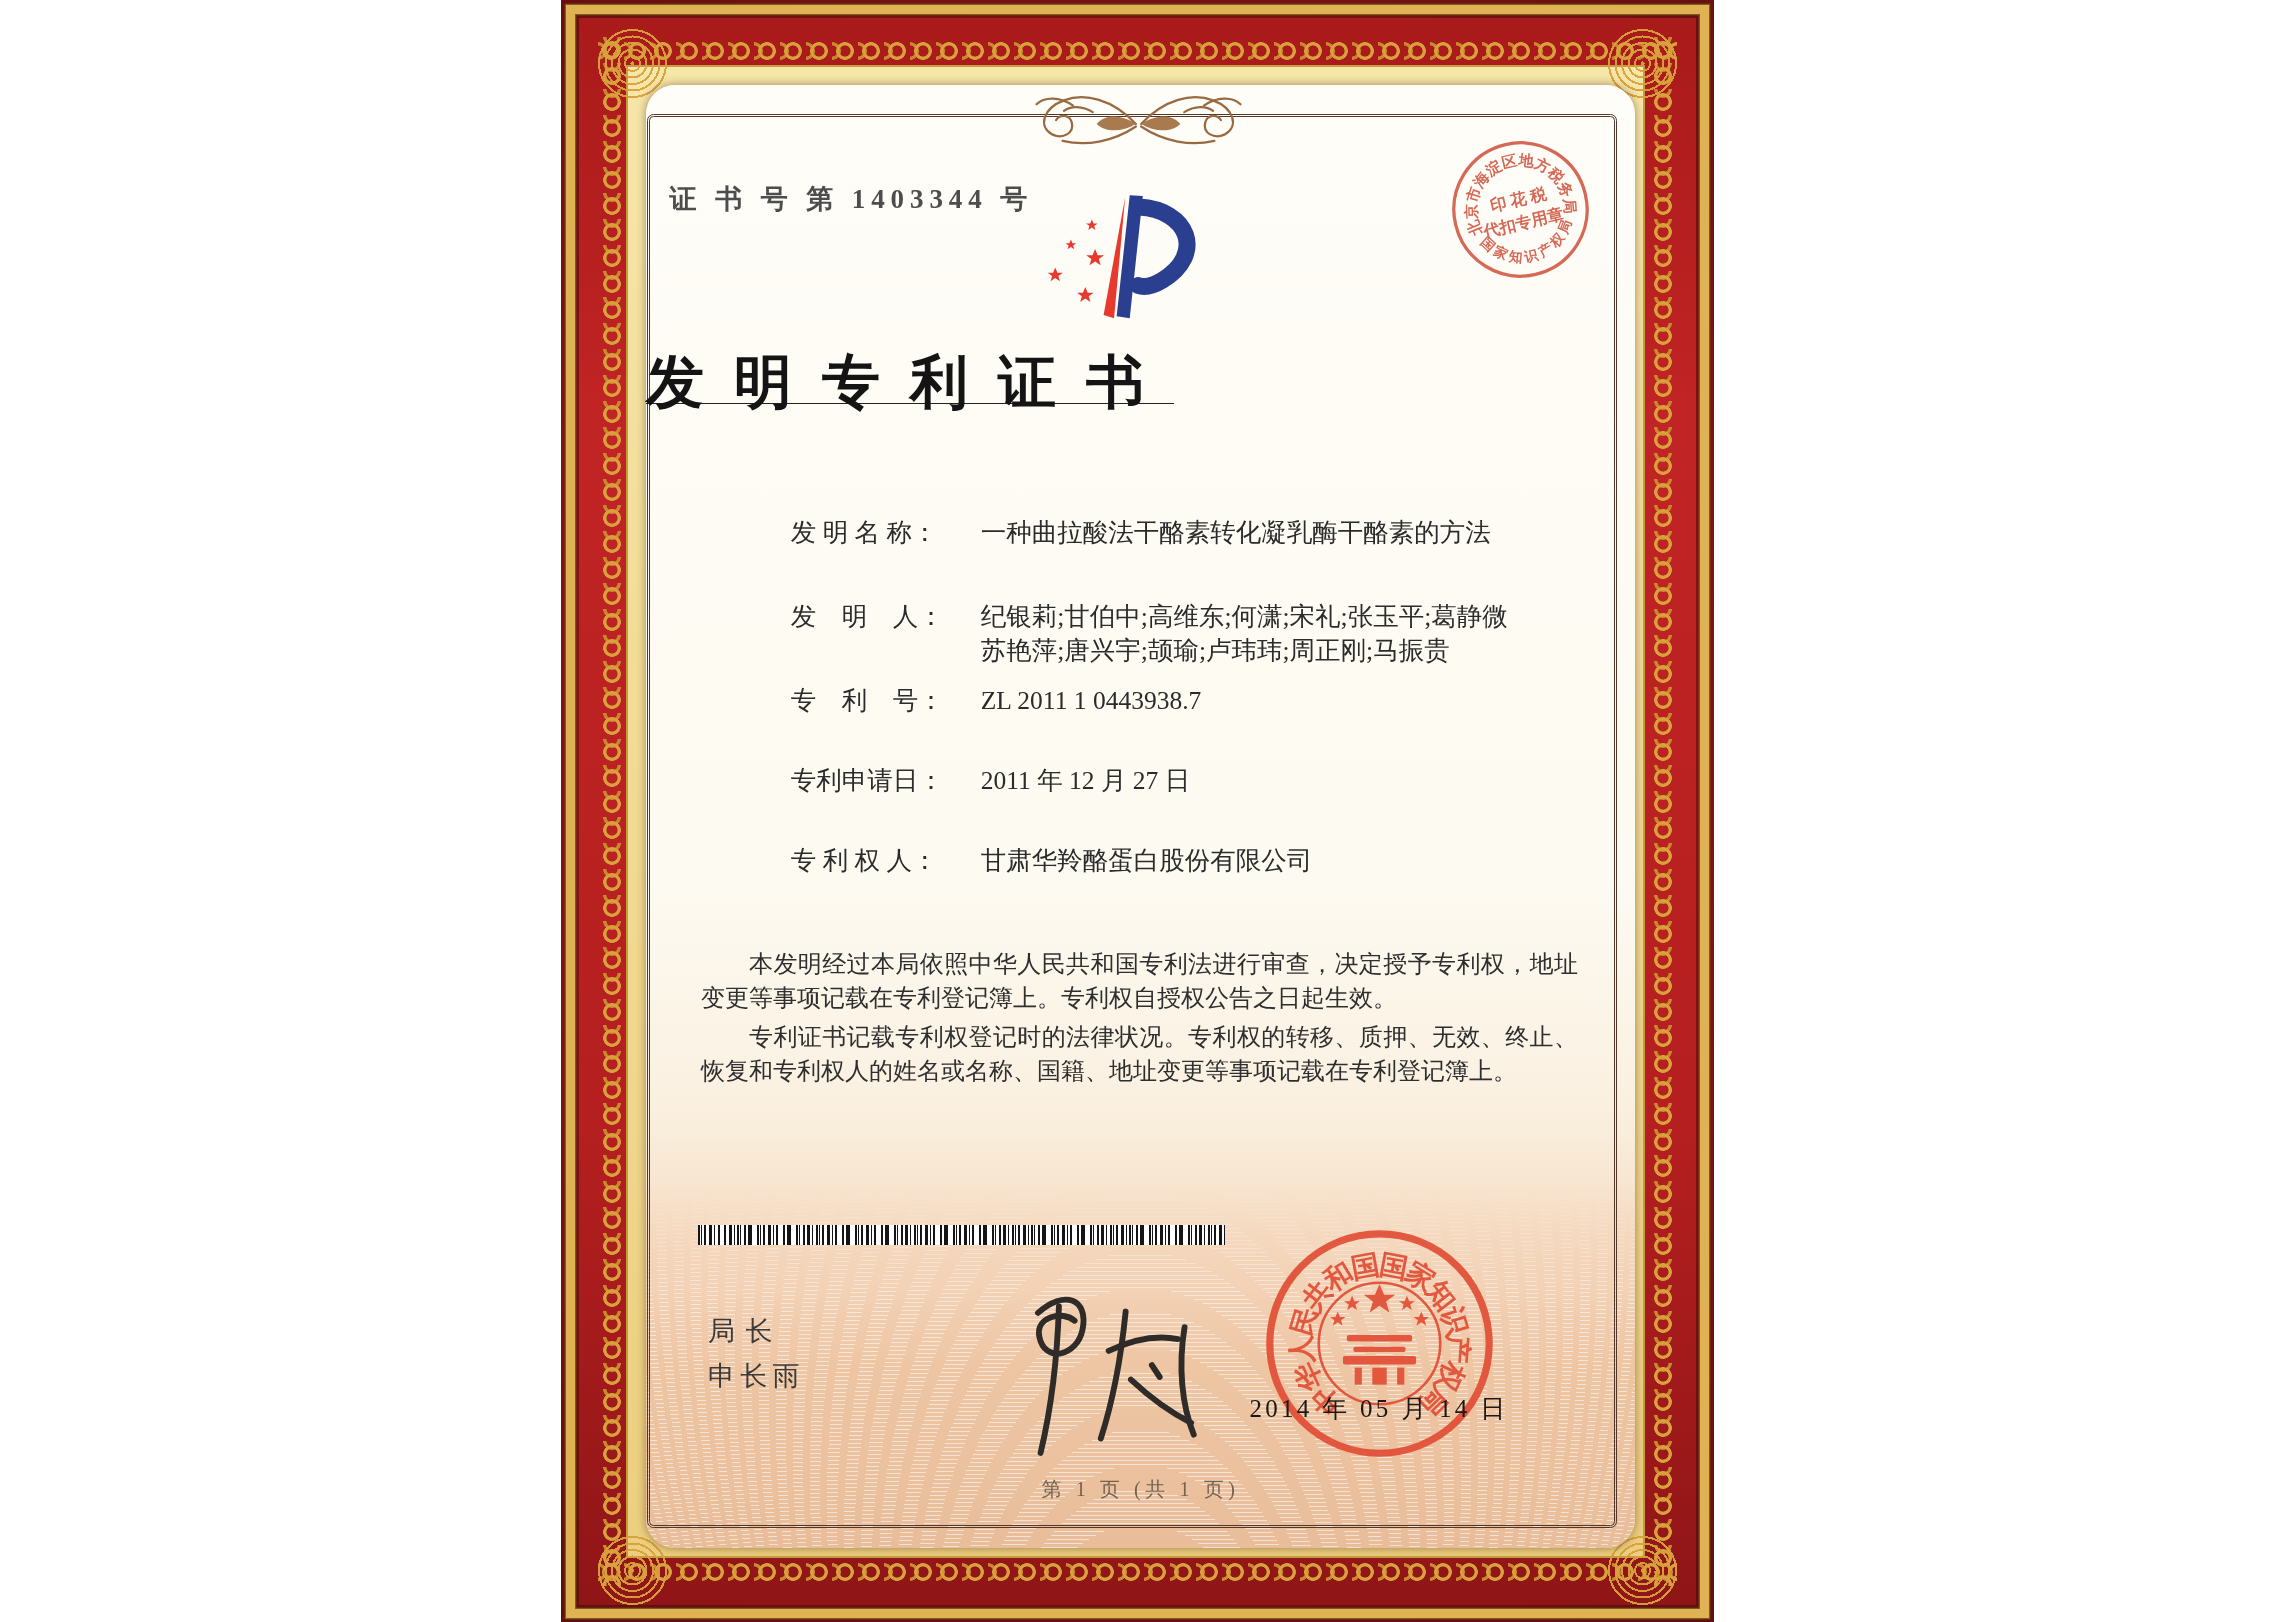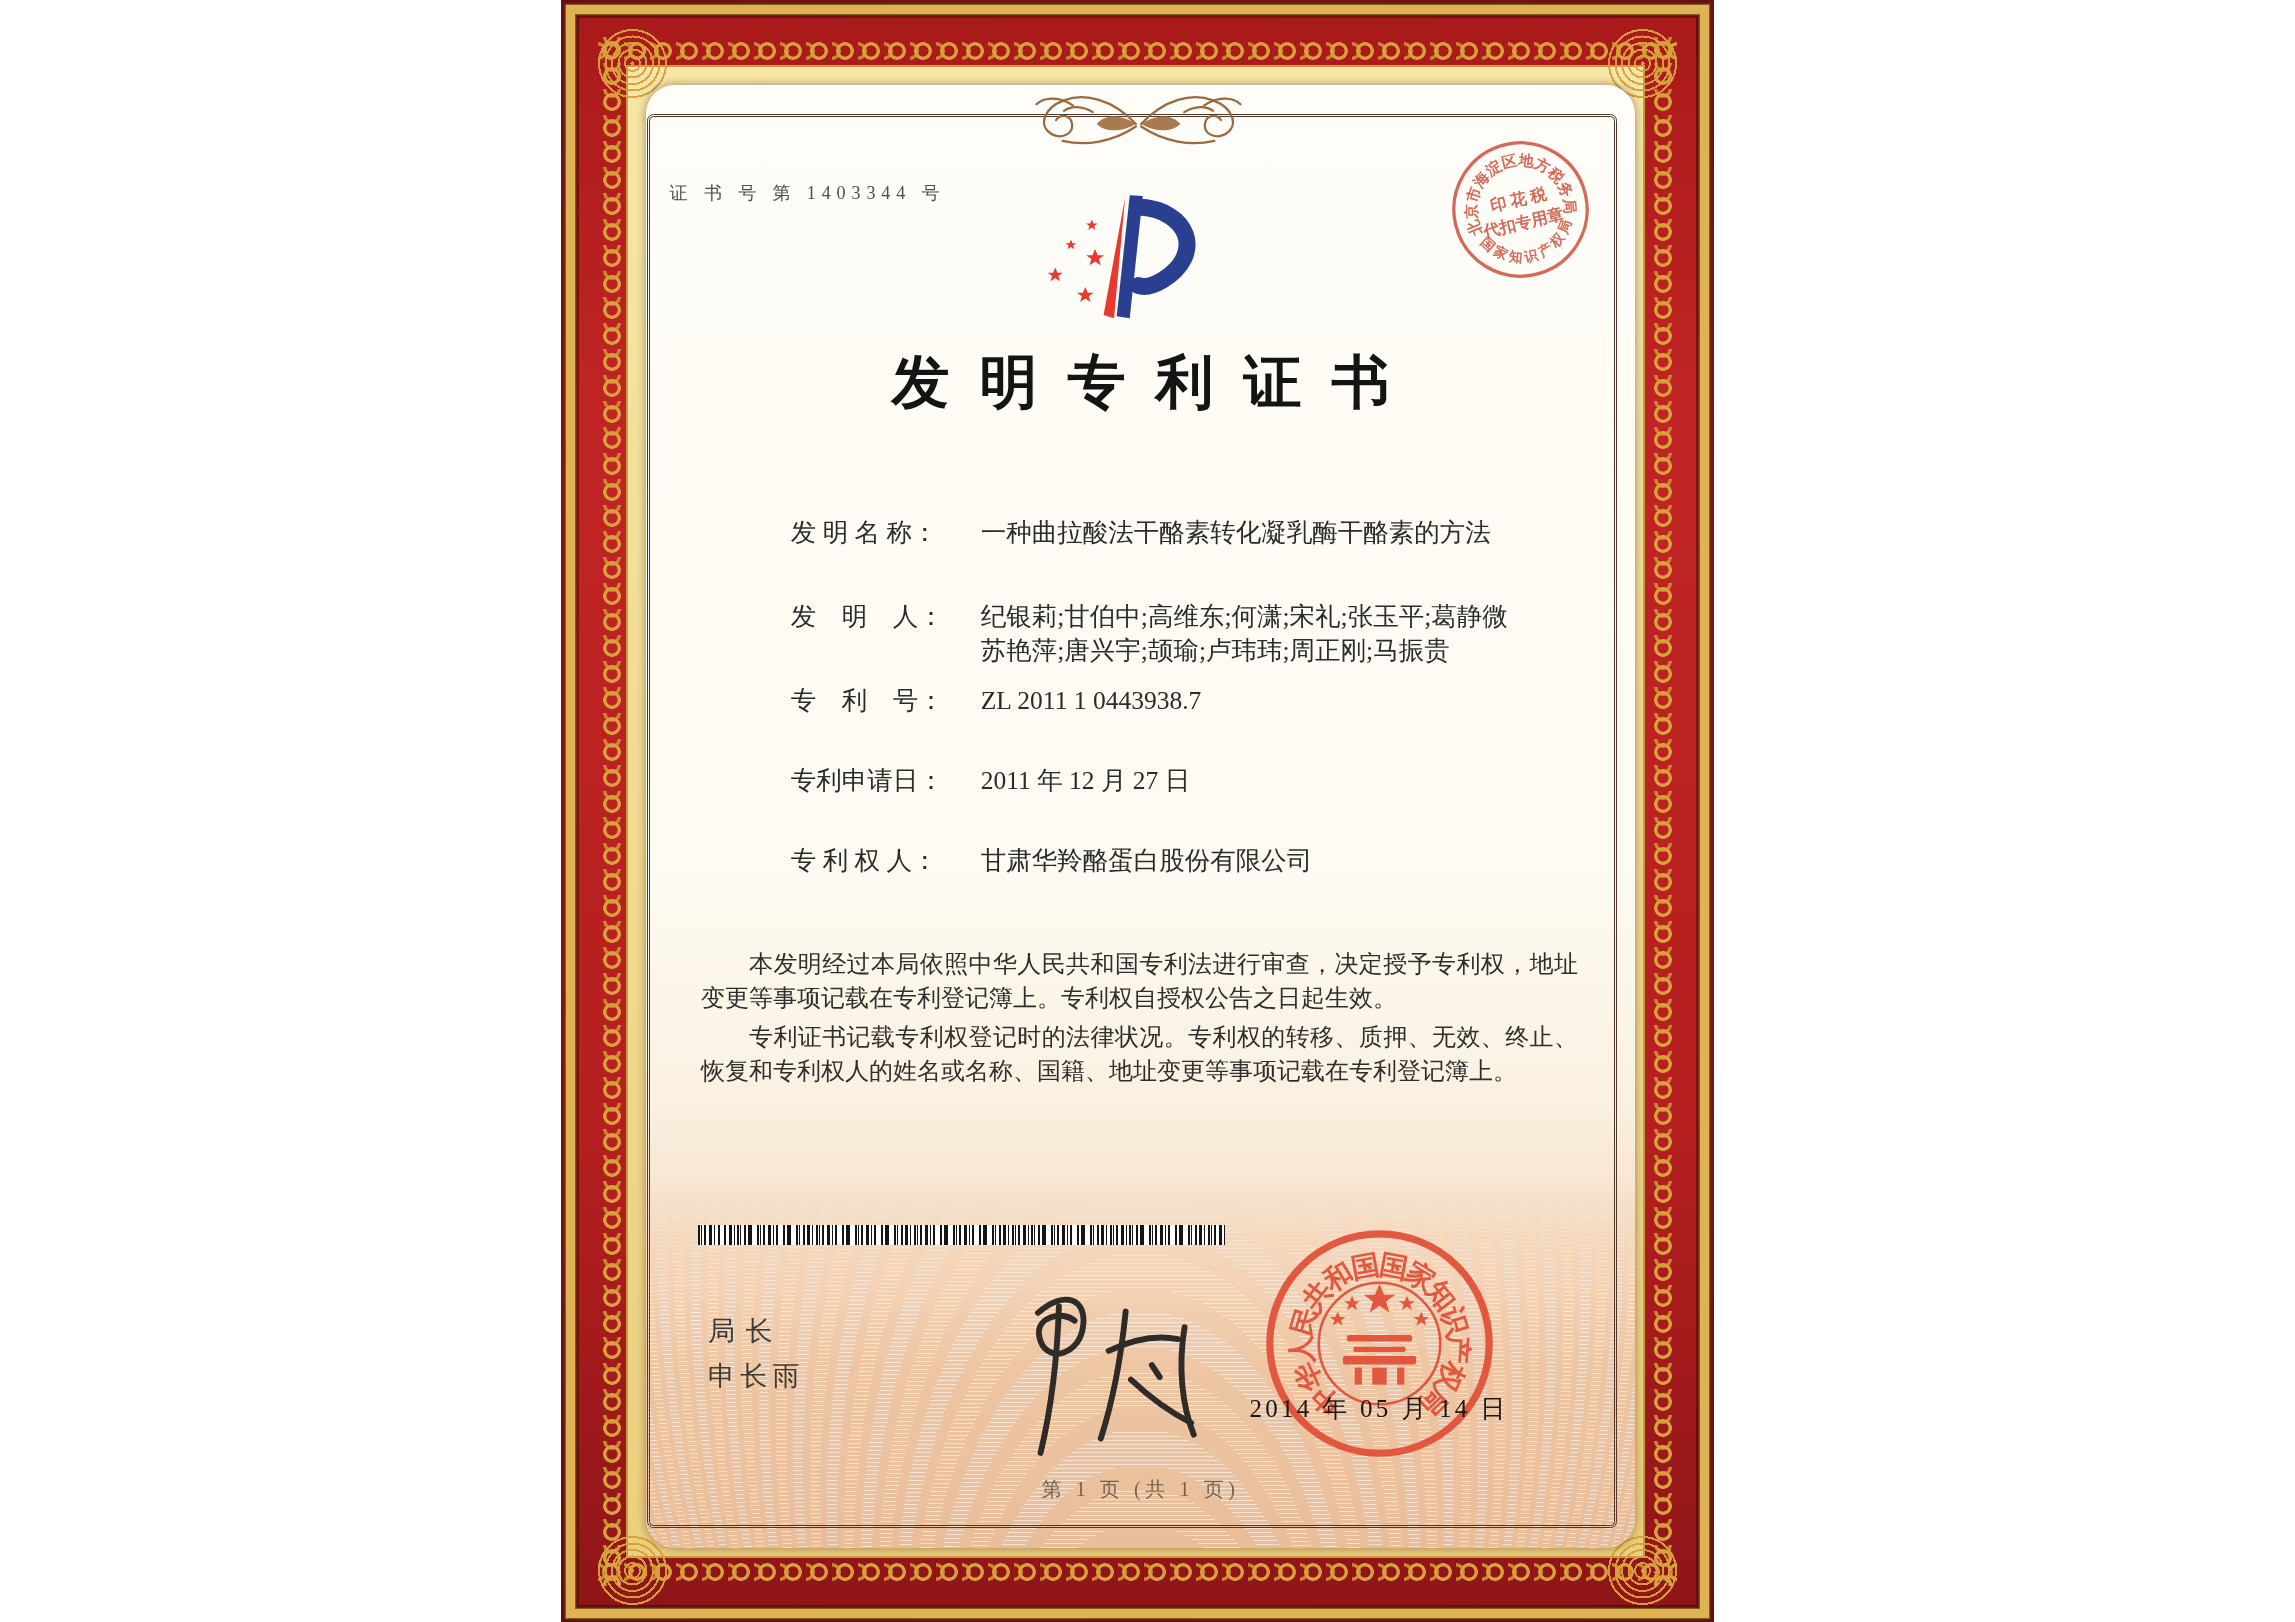--- a/index.html
+++ b/index.html
@@ -43,24 +43,24 @@
   .waves::before{content:"";position:absolute;inset:0;border-radius:0 0 29px 29px;
      background:repeating-radial-gradient(140% 120% at 50% 235%,
         rgba(255,255,255,0) 0 10.5px, rgba(255,255,255,.55) 10.5px 12.4px);
      -webkit-mask-image:linear-gradient(180deg,transparent 0,#000 131px);
      mask-image:linear-gradient(180deg,transparent 0,#000 131px);}
   .inner-line{position:absolute;left:1.3px;top:29.4px;right:18.3px;bottom:19.6px;z-index:1;
      border:3.3px double #53382a;border-radius:6.5px;}
 
   
   .paper > .content{position:absolute;inset:0;z-index:2;}
-  .cert-no{position:absolute;left:23.6px;top:96px;font-size:18px;letter-spacing:5.9px;
-     color:#4d4d4d;white-space:pre;}
+  .cert-no{position:absolute;left:23.6px;top:96px;font-size:27px;letter-spacing:5.9px;
+     color:#4d4d4d;white-space:pre;font-weight:bold;}
   .logo{position:absolute;left:400px;top:109px;width:174px;height:132px;}
-  .title{position:absolute;left:0;right:0;top:259px;text-align:center;}
+  .title{position:absolute;left:0;right:0;top:259px;text-decoration:underline;}
   .title span{font-size:58px;font-weight:700;color:#141414;letter-spacing:30px;margin-right:-30px;}
   .field{position:absolute;left:81px;font-size:25.5px;color:#2b2b2b;white-space:pre;}
   .field .lab{display:inline-block;min-width:190px;white-space:pre;}
   .f-name{top:400px}.f-inv1{top:484px}.f-inv2{top:518px;left:271px}
   .f-patno{top:568px}.f-filing{top:648px}.f-owner{top:728px}.f-grant{top:811px}
   .paras{position:absolute;left:55px;width:877px;top:862px;font-size:24px;line-height:34px;
      text-align:justify;color:#2e2e2e;}
   .paras p{margin:0 0 5.2px 0;text-indent:48px;}
   .barcode{position:absolute;left:52px;top:1140px;width:527px;height:19.6px;
      background:repeating-linear-gradient(90deg,

